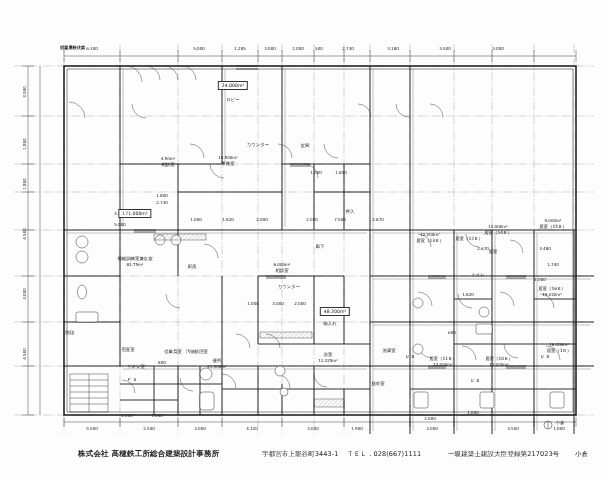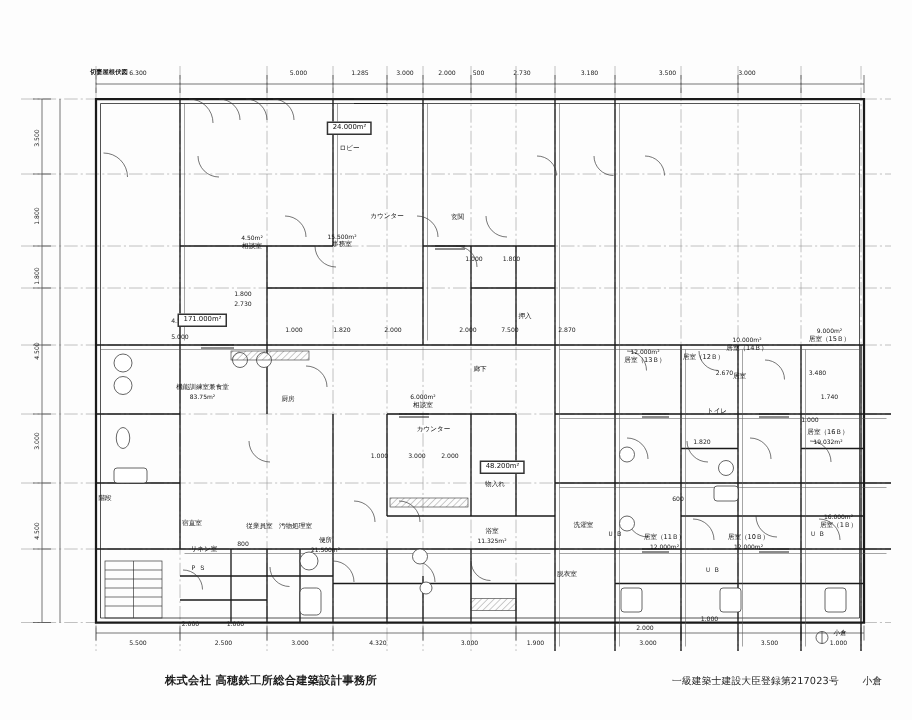--- a/index.html
+++ b/index.html
@@ -18,21 +18,21 @@
 
   
   .plan-area{position:absolute;left:14px;top:44px;width:580px;height:390px;}
   svg.plan{position:absolute;left:0;top:0;}
 
   
   .footer{
     position:absolute;left:0;top:447px;width:608px;height:20px;
     font-size:7.5px;color:#1c1c1c;
   }
-  .footer .f-company{position:absolute;left:78px;top:2px;font-weight:700;letter-spacing:.2px;margin-left:32px;}
+  .footer .f-company{position:absolute;left:78px;top:2px;font-weight:700;letter-spacing:.2px;}
   .footer .f-addr{position:absolute;left:262px;top:3px;font-size:6.5px;letter-spacing:.1px;}
   .footer .f-reg{position:absolute;left:448px;top:3px;font-size:6.5px;letter-spacing:.1px;}
   .footer .f-name{position:absolute;left:575px;top:3px;font-size:6.5px;}
 
   
   .lbl{position:absolute;font-size:4.2px;color:#111;white-space:nowrap;line-height:1.25;}
   .lbl.c{transform:translateX(-50%);text-align:center;}
   .dim{position:absolute;font-size:4.1px;color:#222;white-space:nowrap;transform:translateX(-50%);}
   .dimv{position:absolute;font-size:4.1px;color:#222;white-space:nowrap;
         transform-origin:0 0;transform:rotate(-90deg) translateX(-50%);}
@@ -423,17 +423,22 @@
     <div class="lbl c roomname" style="left:545px;top:304px;">居室（1Ｂ）</div>
     <div class="lbl c roomname" style="left:336px;top:165px;">押入</div>
     <div class="lbl c roomname" style="left:306px;top:200px;">廊下</div>
     <div class="lbl c roomname" style="left:479px;top:205px;">居室</div>
     <div class="lbl c roomname" style="left:56px;top:286px;">階段</div>
     <div class="lbl c roomname" style="left:546px;top:376px;">小倉</div>
   </div>
 
   <div class="footer">
     <span class="f-company">株式会社 高穂鉄工所総合建築設計事務所</span>
+    <span class="f-addr">
+      <span>宇都宮市上籠谷町3443-1</span>
+      &nbsp;&nbsp;
+      <span>ＴＥＬ．028(667)1111</span>
+    </span>
     <span class="f-reg">一級建築士建設大臣登録第217023号</span>
     <span class="f-name">小倉</span>
   </div>
 
 </div>
 
 </body></html>

